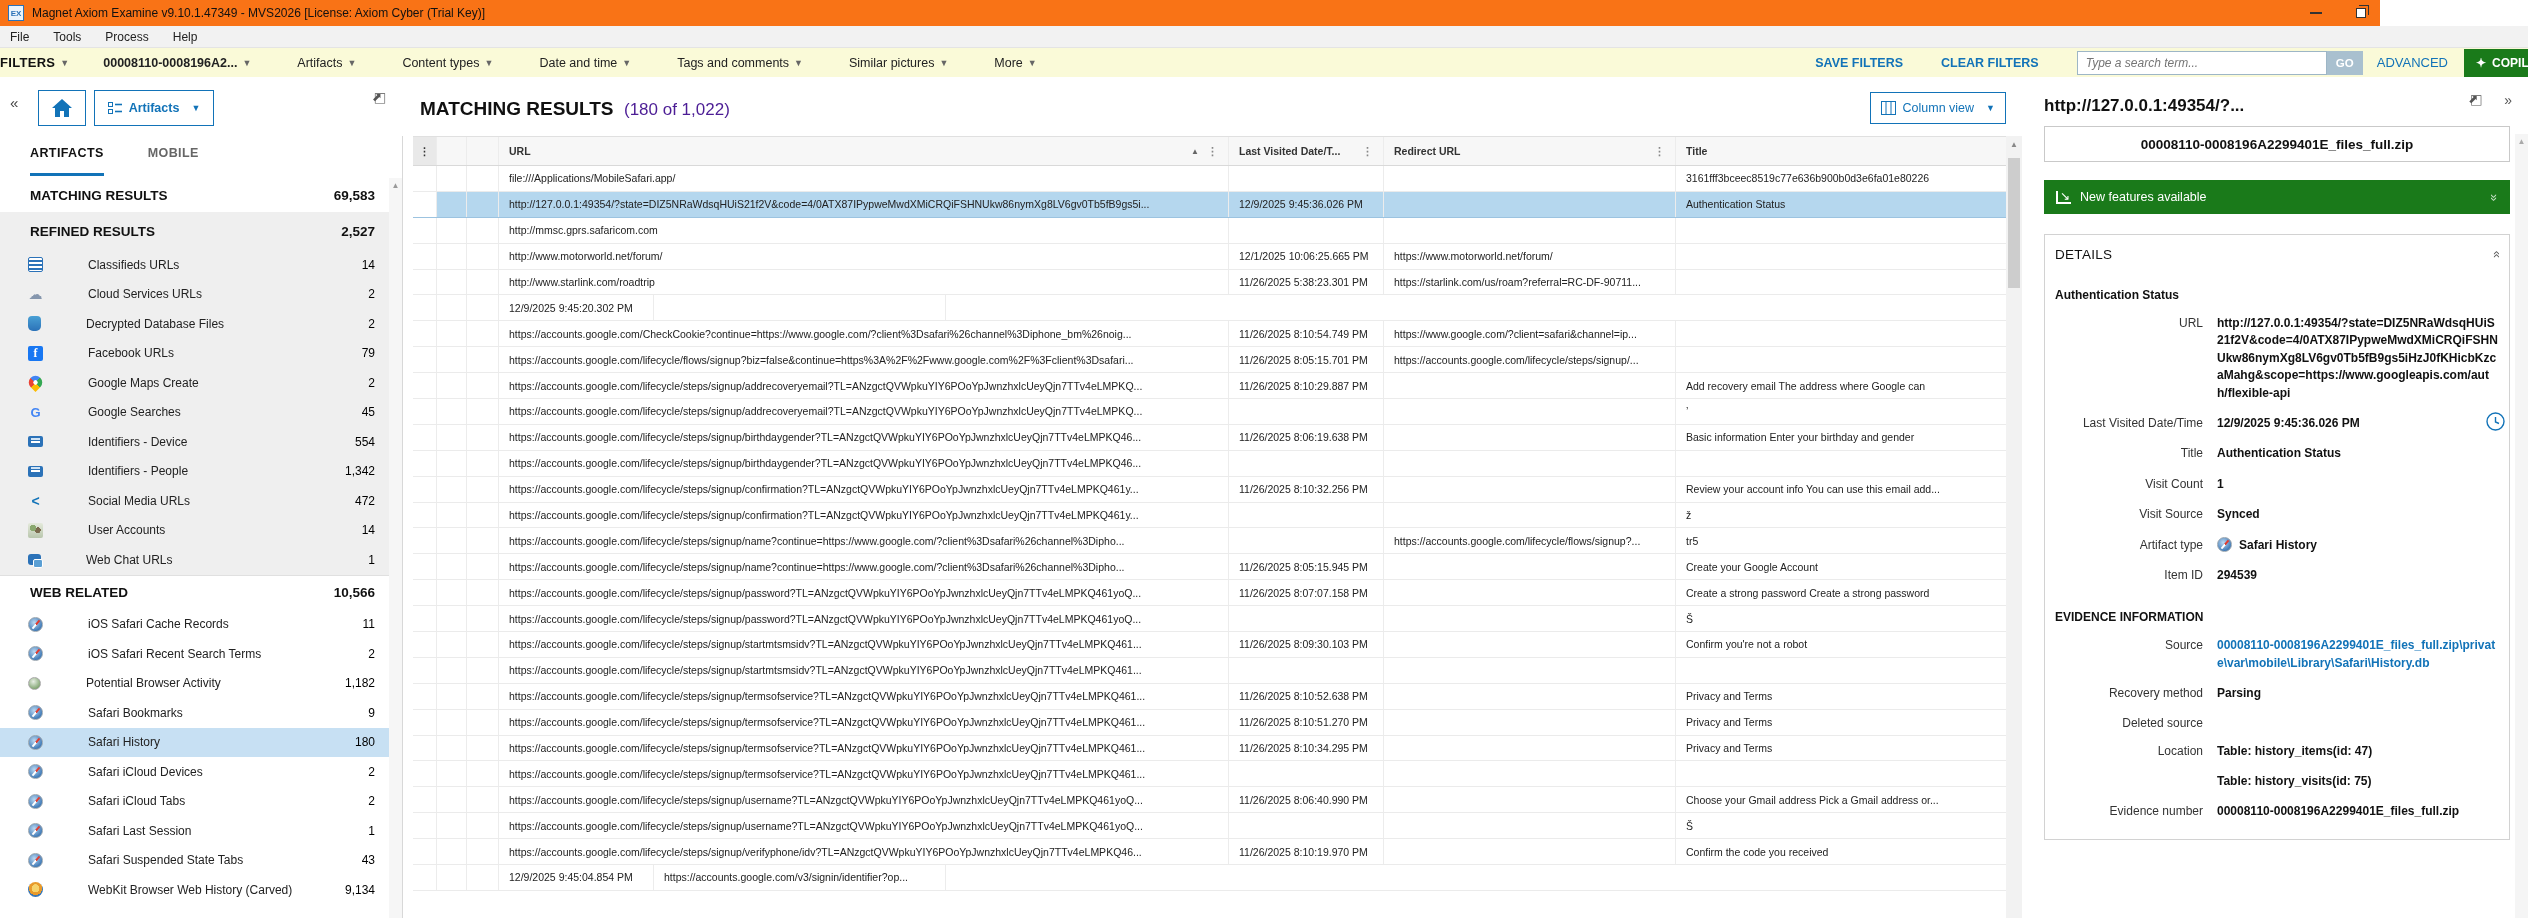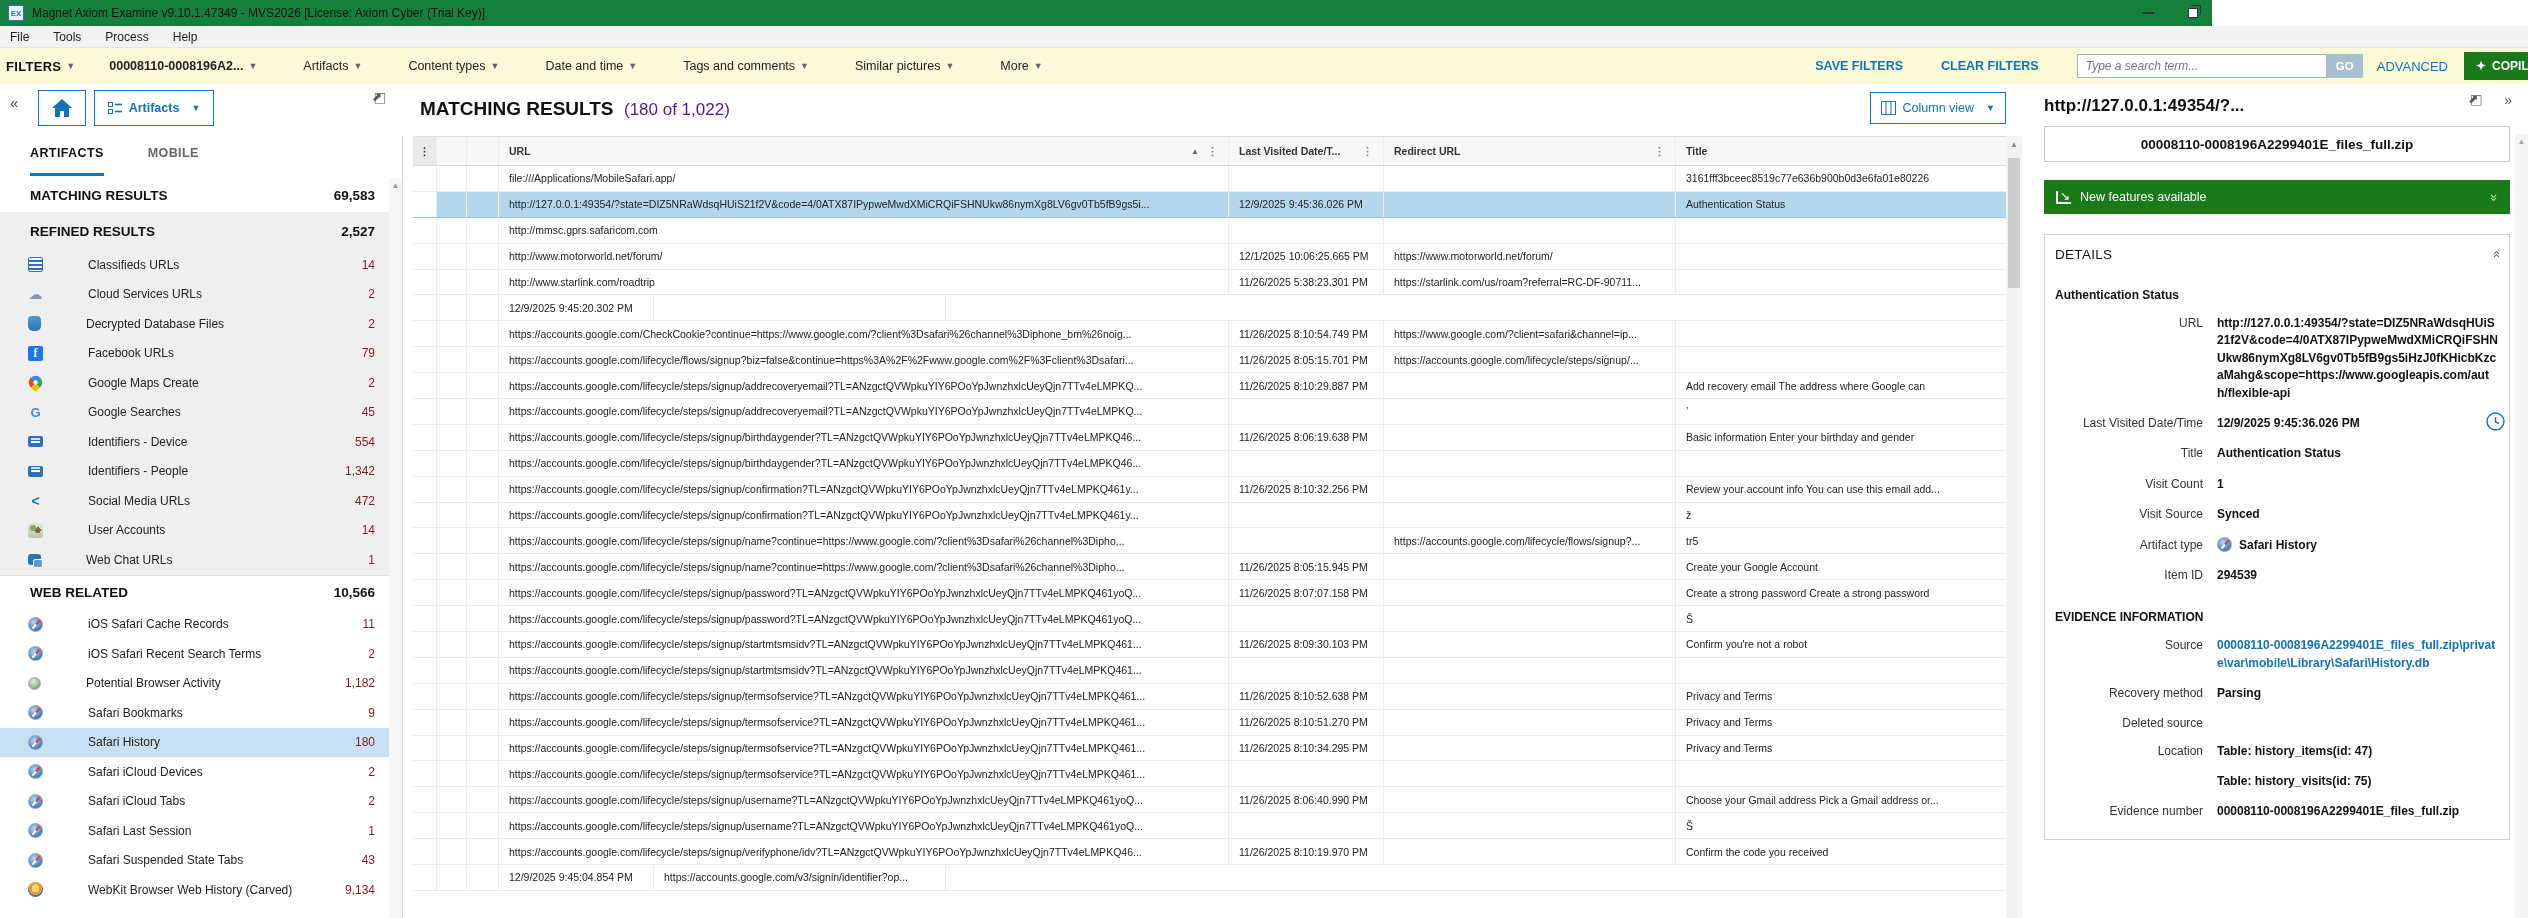--- a/index.html
+++ b/index.html
@@ -1,33 +1,33 @@
 <!DOCTYPE html>
 <html><head>
 <meta charset="utf-8">
 <style>
   * { box-sizing: border-box; margin: 0; padding: 0; }
   html,body { width:2528px; height:918px; overflow:hidden; }
   body { font-family:"Liberation Sans", sans-serif; background:#fff; color:#222; position:relative; }
 
   
-  .titlebar { position:absolute; left:0; top:0; width:2212px; height:26px; background:#15803d; display:flex; align-items:center; padding-left:8px; }
+  .titlebar { position:absolute; left:0; top:0; width:2380px; height:26px; background:#f97316; display:flex; align-items:center; padding-left:8px; }
   .app-icon { width:16px; height:16px; border:1px solid #2b72b8; color:#2b72b8; font-size:8px; font-weight:bold; display:flex; align-items:center; justify-content:center; margin-right:8px; background:#eaf3fb; }
   .titlebar .title { font-size:12px; color:#111; }
   .win-controls { position:absolute; right:14px; top:0; height:26px; display:flex; align-items:center; gap:34px; }
   .win-min { width:12px; height:2px; background:#333; }
   .win-restore { width:10px; height:10px; border:1px solid #333; position:relative; background:#fff; }
   .win-restore::before { content:""; position:absolute; left:2px; top:-4px; width:9px; height:9px; border:1px solid #333; border-left:none; border-bottom:none; }
 
   
   .menubar { position:absolute; left:0; top:26px; width:2528px; height:22px; background:#f2f2f2; display:flex; align-items:center; gap:24px; padding-left:10px; border-bottom:1px solid #e4e4e4; }
   .menubar span { font-size:12px; color:#222; cursor:default; }
 
   
-  .filterbar { position:absolute; left:0; top:48px; width:2528px; height:36px; background:#fafad8; display:flex; align-items:center; padding-left:6px; }
+  .filterbar { position:absolute; left:0; top:48px; width:2528px; height:29px; background:#fafad8; display:flex; align-items:center; padding-left:0; }
   .filters-label { font-size:13px; font-weight:bold; color:#111; letter-spacing:.3px; }
   .caret { font-size:9px; color:#666; margin-left:5px; }
   .filter-item { display:flex; align-items:center; margin-left:46px; font-size:12.5px; color:#222; cursor:pointer; }
   .filter-item.case { font-weight:bold; margin-left:34px; }
   .filterbar-right { margin-left:auto; display:flex; align-items:center; padding-right:0; }
   .link-btn { color:#1273b8; font-weight:bold; font-size:12.5px; margin-right:38px; cursor:pointer; }
   .search-box { width:250px; height:24px; border:1px solid #9db6c6; background:#fff; font-size:12px; font-style:italic; color:#999; padding:0 8px; font-family:"Liberation Sans",sans-serif; }
   .go-btn { width:36px; height:24px; background:#a9c0cf; color:#fff; font-weight:bold; font-size:11.5px; display:flex; align-items:center; justify-content:center; cursor:pointer; }
   .advanced { color:#1273b8; font-size:13px; margin:0 16px 0 14px; cursor:pointer; }
   .copilot { height:28px; background:#1a7a1a; color:#fff; font-weight:bold; font-size:12px; display:flex; align-items:center; gap:6px; padding:0 12px; white-space:nowrap; overflow:hidden; width:64px; flex:none; cursor:pointer; }
@@ -51,21 +51,21 @@
   .sb-tab { font-size:12.5px; font-weight:bold; letter-spacing:.4px; color:#666; padding-bottom:8px; cursor:pointer; }
   .sb-tab.active { color:#111; border-bottom:3px solid #1273b8; }
   .sb-list { position:absolute; left:0; top:42px; right:13px; bottom:0; overflow:hidden; }
   .sb-scroll { position:absolute; right:0; top:42px; width:13px; bottom:0; background:#f6f6f6; }
   .sb-scroll .arr { display:block; text-align:center; color:#999; font-size:8px; padding-top:3px; }
   .sb-header { display:flex; justify-content:space-between; align-items:center; padding:0 14px 0 30px; height:34px; font-weight:bold; font-size:13.5px; color:#111; }
   .sb-header.grouped { background:#efefef; height:38px; }
   .sb-group { background:#efefef; border-bottom:1px solid #e0e0e0; }
   .sb-item { display:flex; align-items:center; height:29.5px; padding:0 14px 0 28px; font-size:12px; color:#222; cursor:pointer;gap:36px; }
   .sb-item .label { margin-left:9px; }
-  .sb-item .count { margin-left:auto; font-size:12px; color:#7f1d1d; }
+  .sb-item .count { margin-left:auto; font-size:12px; color:#000000; }
   .sb-item.selected { background:#c7e0f3; }
 
   
   .li-icon { width:15px; height:15px; flex:none; display:inline-flex; align-items:center; justify-content:center; font-size:11px; border-radius:2px; position:relative; }
   .ic-classifieds { background:repeating-linear-gradient(180deg,#fff 0 2px,#2b72b8 2px 4px); border:1px solid #2b72b8; }
   .ic-cloud::after { content:"☁"; color:#8596ad; font-size:14px; }
   .ic-database { background:linear-gradient(180deg,#49a0d5,#2b72b8); border-radius:4px 4px 5px 5px; width:13px; }
   .ic-facebook { background:#1877f2; }
   .ic-facebook::after { content:"f"; color:#fff; font-weight:bold; font-family:"Liberation Serif",serif; font-size:12px; }
   .ic-maps-pin { background:conic-gradient(#4285f4 0 25%,#34a853 0 50%,#fbbc05 0 75%,#ea4335 0); border-radius:50% 50% 50% 0; transform:rotate(-45deg) scale(.9); }

